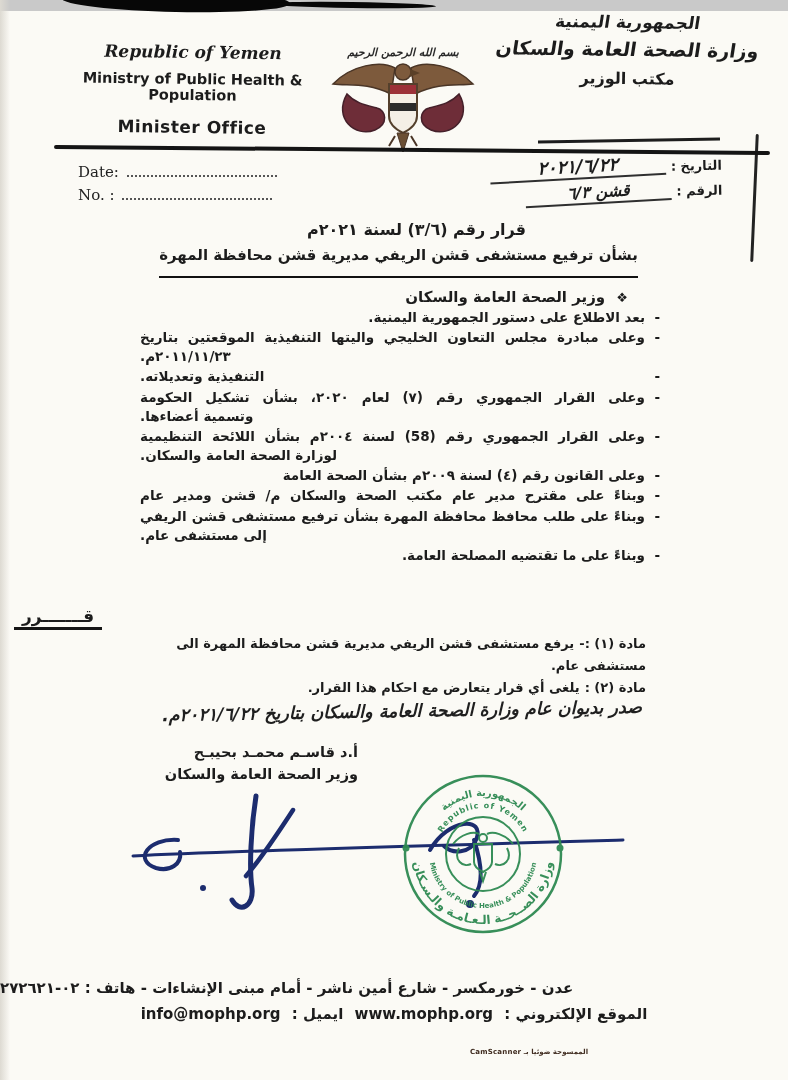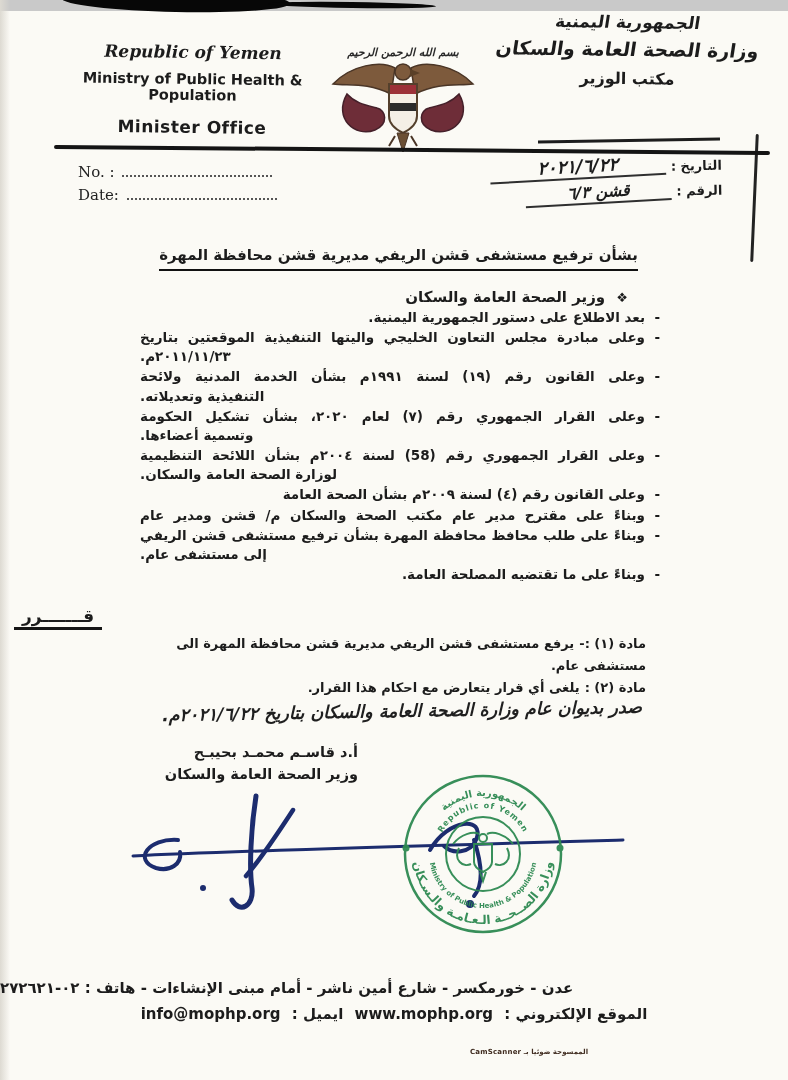--- a/index.html
+++ b/index.html
@@ -31,21 +31,21 @@
   .dotline{display:inline-block;width:150px;border-bottom:2px dotted #555;height:10px;margin-left:8px;}
   .ref-ar{position:absolute;right:66px;top:155px;direction:rtl;transform:rotate(-1.2deg);}
   .ref-ar .row{margin-bottom:3px;}
   .ref-ar .lbl{font-weight:bold;font-size:13px;}
   .hand{display:inline-block;min-width:168px;text-align:center;border-bottom:2px solid #2f2f2f;
         font-style:italic;font-weight:600;font-size:18px;letter-spacing:1px;transform:rotate(-2deg);padding:0 4px 1px;}
   .hand.small{min-width:138px;font-size:16px;}
   
   .title{position:absolute;right:262px;top:220px;direction:rtl;font-weight:bold;font-size:16px;}
   .subject{position:absolute;right:150px;top:246px;direction:rtl;font-weight:bold;font-size:15px;
-           border-bottom:2.5px solid #111;padding-bottom:5px;}
+           border-bottom:2.5px solid #111;padding-bottom:12px;}
   .issuer{position:absolute;right:160px;top:288px;direction:rtl;font-weight:bold;font-size:15px;}
   .issuer .mark{margin-left:6px;font-size:13px;}
   .preamble{position:absolute;right:143px;top:308px;width:505px;direction:rtl;list-style:none;margin:0;padding:0;
             font-weight:bold;font-size:13.5px;line-height:1.42;}
   .preamble li{position:relative;margin-bottom:1px;}
   .preamble .dash{position:absolute;right:-15px;top:0;font-weight:bold;}
   .preamble .t{display:block;text-align:right;}
   .preamble .w1{display:block;text-align:justify;text-align-last:justify;}
   .preamble .w2{display:block;text-align:left;}
   .decides{position:absolute;left:0;right:15px;top:606px;text-align:left;text-decoration:underline;}
@@ -107,56 +107,56 @@
     <div class="l1">الجمهورية اليمنية</div>
     <div class="l2">وزارة الصحة العامة والسكان</div>
     <div class="l3">مكتب الوزير</div>
   </div>
 
   <div class="rule-short"></div>
   <div class="rule-main"></div>
 
   <div class="ref-en">
     <div class="row">
+      <span>Date:</span><span class="dotline"></span>
+    </div>
+    <div class="row">
       <span>No. :</span><span class="dotline"></span>
-    </div>
-    <div class="row">
-      <span>Date:</span><span class="dotline"></span>
     </div>
   </div>
   <div class="ref-ar">
     <div class="row">
       <span class="lbl">التاريخ :</span>
       <span class="hand">٢٠٢١/٦/٢٢</span>
     </div>
     <div class="row">
       <span class="lbl">الرقم :</span>
       <span class="hand small">قشن ٦/٣</span>
     </div>
   </div>
 
+  <div class="title">قرار رقم (٣/٦) لسنة ٢٠٢١م</div>
   <div class="subject">بشأن ترفيع مستشفى قشن الريفي مديرية قشن محافظة المهرة</div>
   <div class="issuer">
     <span class="mark">❖</span>
     <span>وزير الصحة العامة والسكان</span>
   </div>
 
   <ul class="preamble">
     <li>
       <span class="dash">-</span>
       <span class="t">بعد الاطلاع على دستور الجمهورية اليمنية.</span>
     </li>
     <li>
       <span class="dash">-</span>
       <span class="w1">وعلى مبادرة مجلس التعاون الخليجي واليتها التنفيذية الموقعتين بتاريخ</span>
       <span class="w2">٢٠١١/١١/٢٣م.</span>
     </li>
     <li>
       <span class="dash">-</span>
-      <span class="w1">وعلى القانون رقم (١٩) لسنة ١٩٩١م بشأن الخدمة المدنية ولائحة</span>
       <span class="w2">التنفيذية وتعديلاته.</span>
     </li>
     <li>
       <span class="dash">-</span>
       <span class="w1">وعلى القرار الجمهوري رقم (٧) لعام ٢٠٢٠، بشأن تشكيل الحكومة</span>
       <span class="w2">وتسمية أعضاءها.</span>
     </li>
     <li>
       <span class="dash">-</span>
       <span class="w1">وعلى القرار الجمهوري رقم (58) لسنة ٢٠٠٤م بشأن اللائحة التنظيمية</span>

